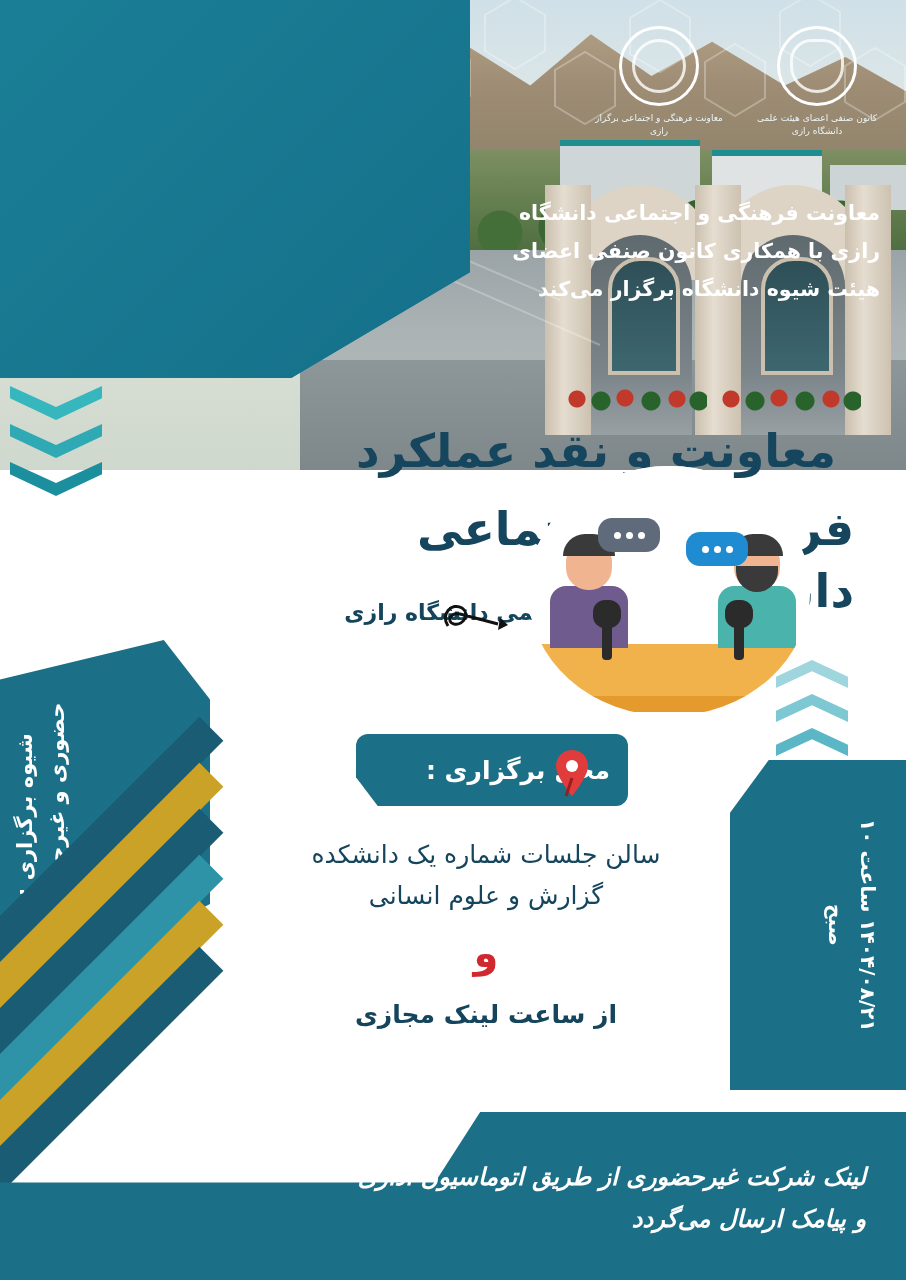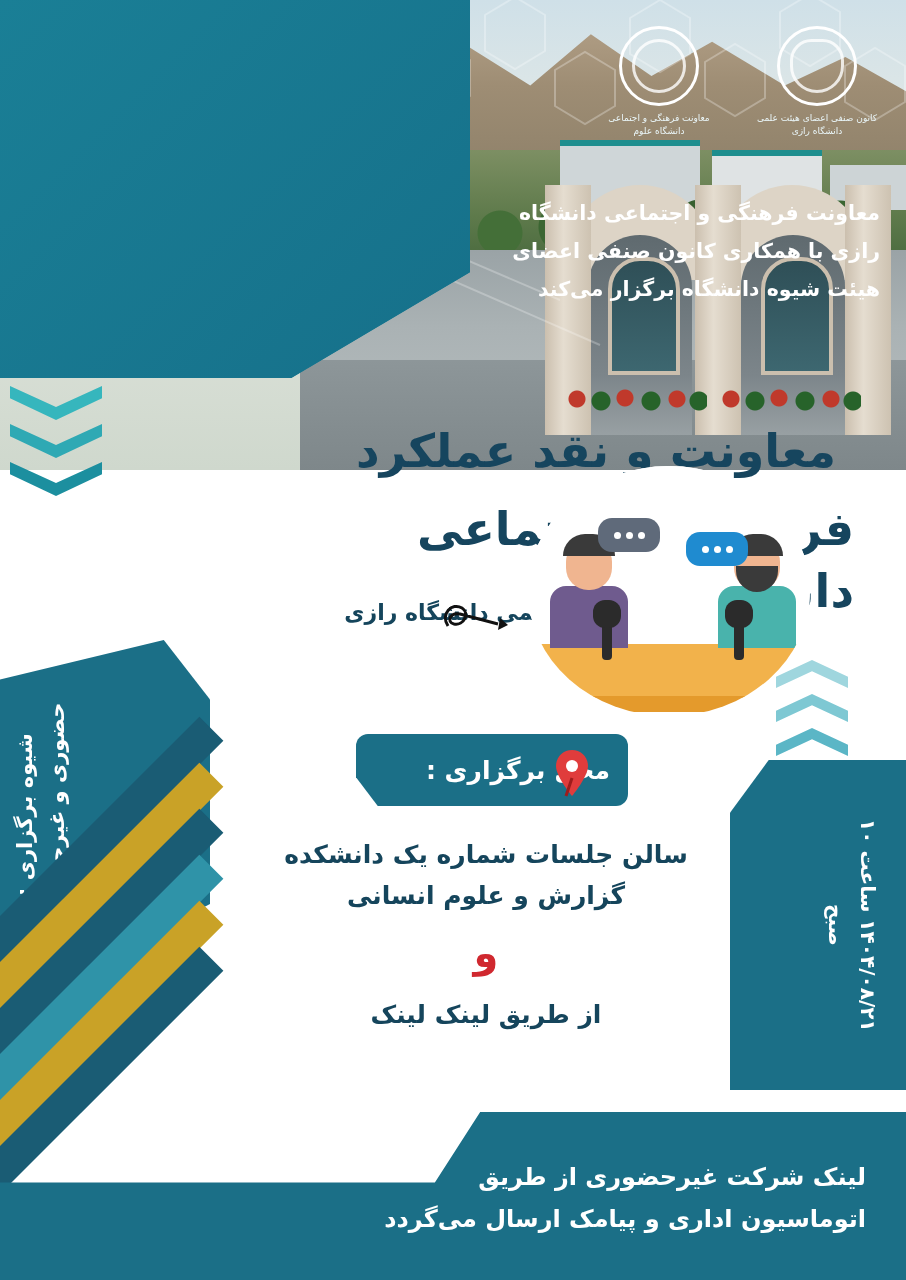--- a/index.html
+++ b/index.html
@@ -434,21 +434,21 @@
   
   .venue-lines {
     position: absolute;
     top: 835px;
     right: 190px;
     width: 460px;
     text-align: center;
     direction: rtl;
     color: #15455c;
     font-size: 25px;
-    font-weight: bold;
+    font-weight: normal;
     line-height: 1.62;
   }
   .conj {
     position: absolute;
     top: 930px;
     right: 190px;
     width: 460px;
     text-align: center;
     color: #d0282f;
     font-size: 40px;
@@ -494,20 +494,21 @@
     position: absolute;
     right: 40px;
     bottom: 40px;
     width: 520px;
     text-align: right;
     direction: rtl;
     color: #ffffff;
     font-size: 24px;
     font-weight: bold;
     line-height: 1.75;
+    font-style: italic;
   }
 </style>
 </head>
 <body>
 
 <div class="poster">
 
   <div class="photo">
     <div class="sky"></div>
     <div class="mountain"></div>
@@ -554,21 +555,21 @@
     </svg>
   </div>
 
   <div class="toppanel">
     <div class="toppanel-inner"></div>
   </div>
 
   <div class="logos">
     <div class="logo-block">
       <div class="logo-mark"></div>
-      <div class="logo-cap">معاونت فرهنگی و اجتماعی دانشگاه علوم</div>
+      <div class="logo-cap">معاونت فرهنگی و اجتماعی برگزار رازی</div>
     </div>
     <div class="logo-block">
       <div class="logo-mark hands"></div>
       <div class="logo-cap">کانون صنفی اعضای هیئت علمی دانشگاه رازی</div>
     </div>
   </div>
 
   <div class="intro">معاونت فرهنگی و اجتماعی دانشگاه رازی با همکاری کانون صنفی اعضای هیئت شیوه دانشگاه برگزار می‌کند</div>
 
   <div class="chev-down cd1">
@@ -649,21 +650,21 @@
     <path d="M22,2 C13,2 6,9 6,18 C6,29 22,48 22,48 C22,48 38,29 38,18 C38,9 31,2 22,2 Z" fill="#e03c3c"></path>
     <circle cx="22" cy="18" r="6" fill="#ffffff"></circle>
     <path d="M22,30 L16,48" stroke="#9e1c1c" stroke-width="3" fill="none"></path>
   </svg>
 
   <div class="venue-lines">
     <div>سالن جلسات شماره یک دانشکده</div>
     <div>گزارش و علوم انسانی</div>
   </div>
   <div class="conj">و</div>
-  <div class="venue-online">از طریق لینک لینک</div>
+  <div class="venue-online">از ساعت لینک مجازی</div>
 
   <div class="decor-left">
     <div class="dstripe navy" style="left:6px;  top:20px;"></div>
     <div class="dstripe gold" style="left:6px;  top:66px;"></div>
     <div class="dstripe navy" style="left:6px;  top:112px;"></div>
     <div class="dstripe teal2" style="left:6px;  top:158px;"></div>
     <div class="dstripe gold" style="left:6px;  top:204px;"></div>
     <div class="dstripe navy" style="left:6px;  top:250px;"></div>
   </div>
 

